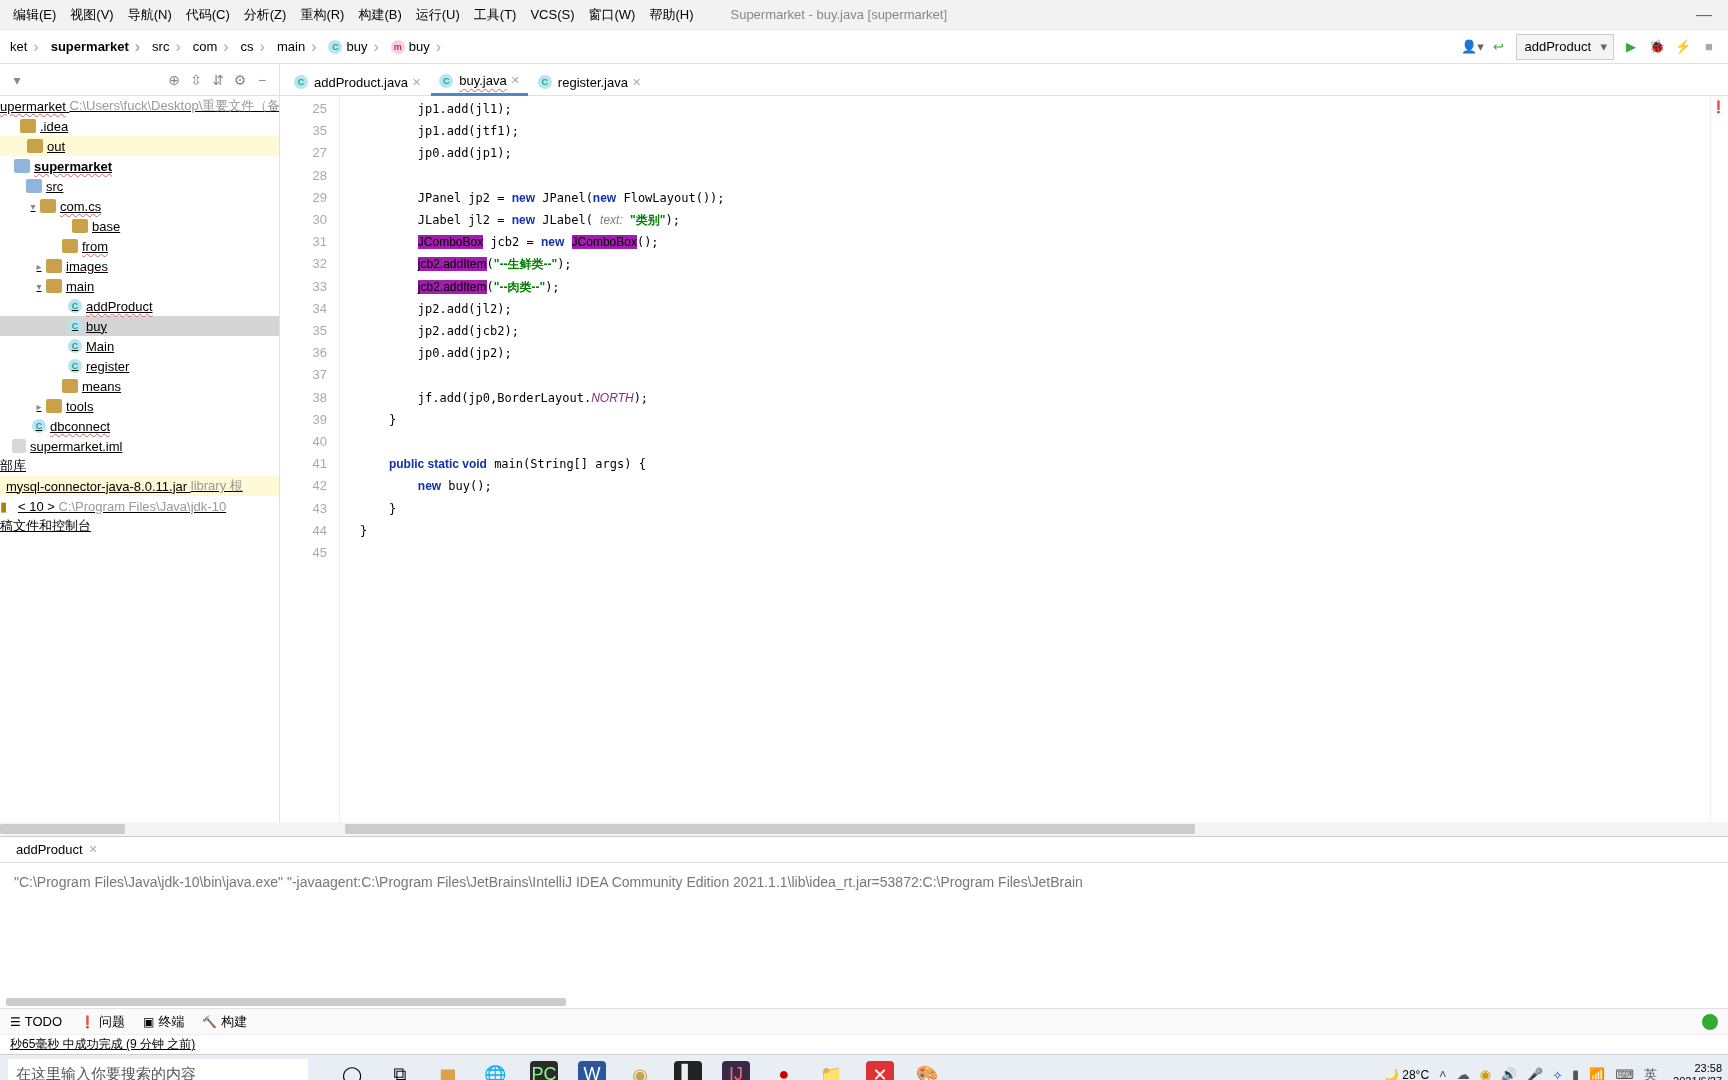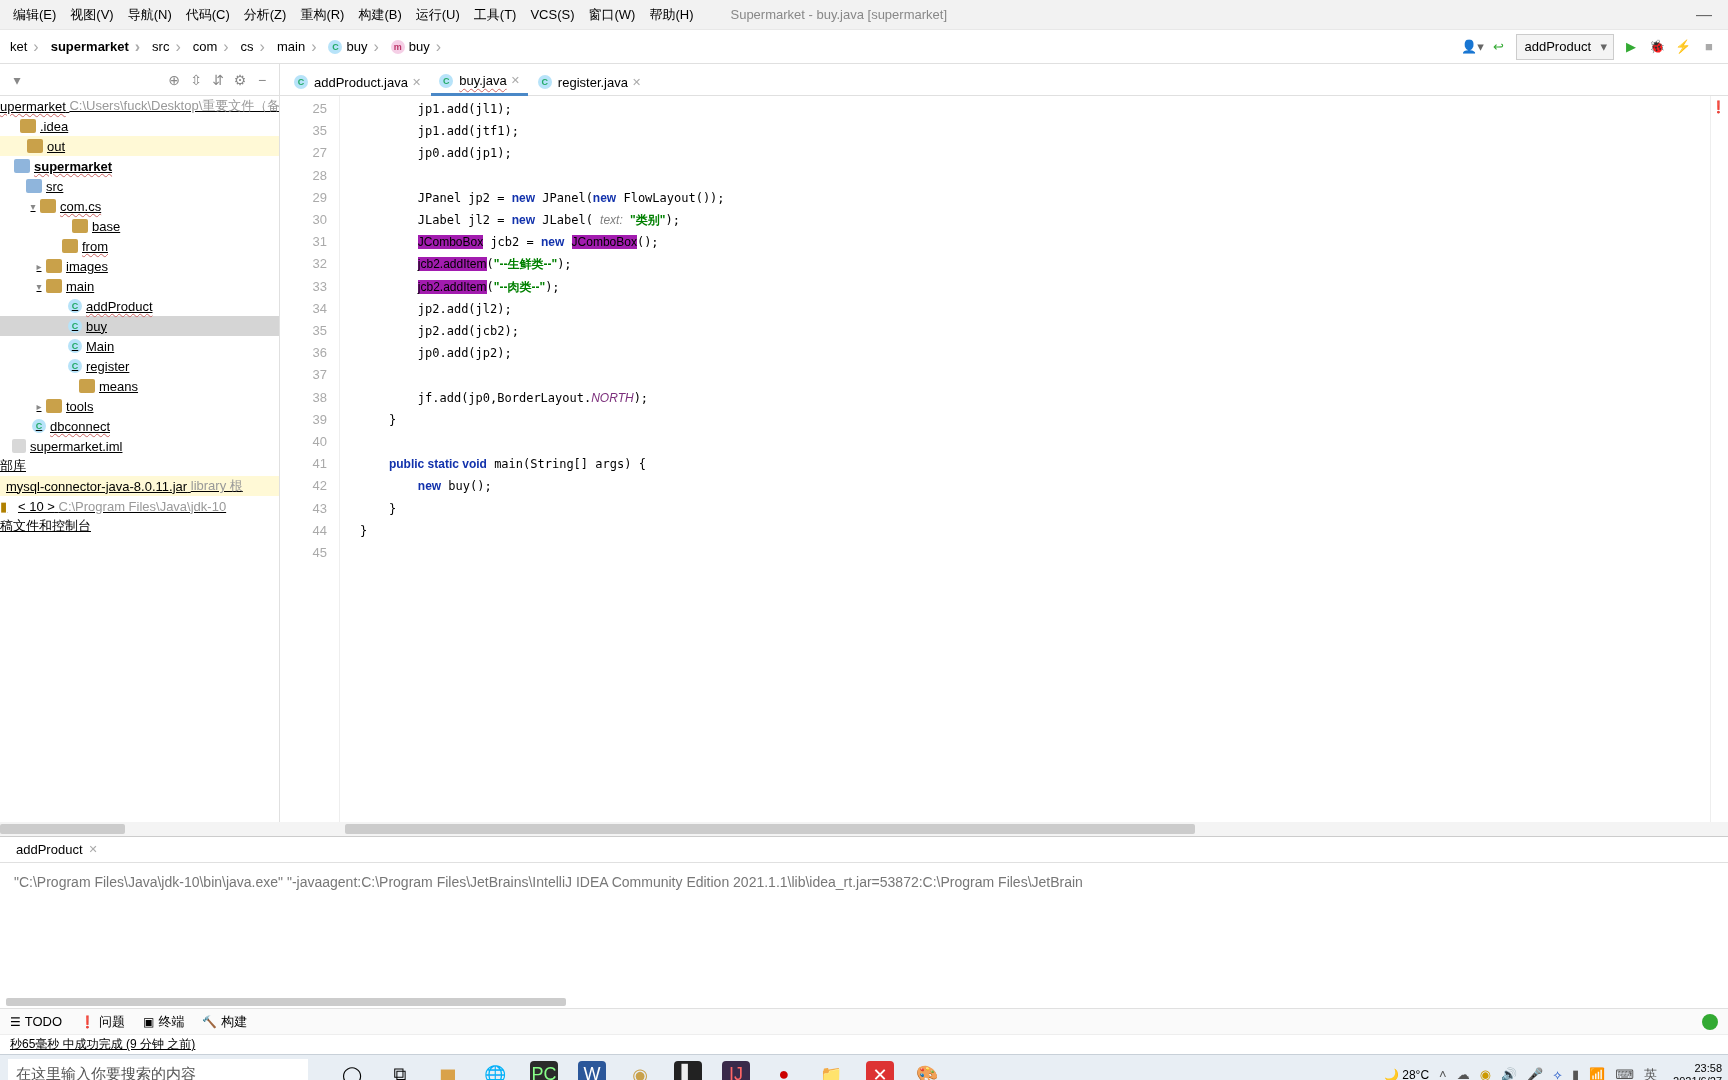--- a/index.html
+++ b/index.html
@@ -260,21 +260,21 @@
           <span>buy</span>
         </div>
       <div class="tline" style="padding-left:68px">
           <span class="file-ico">C</span>
           <span>Main</span>
         </div>
       <div class="tline" style="padding-left:68px">
           <span class="file-ico">C</span>
           <span>register</span>
         </div>
-      <div class="tline" style="padding-left:65px">
+      <div class="tline" style="padding-left:48px">
           <span class="arrow none"></span>
           <span class="fold-ico"></span>
           <span>means</span>
         </div>
       <div class="tline" style="padding-left:32px">
           <span class="arrow right"></span>
           <span class="fold-ico"></span>
           <span>tools</span>
         </div>
       <div class="tline" style="padding-left:32px">

